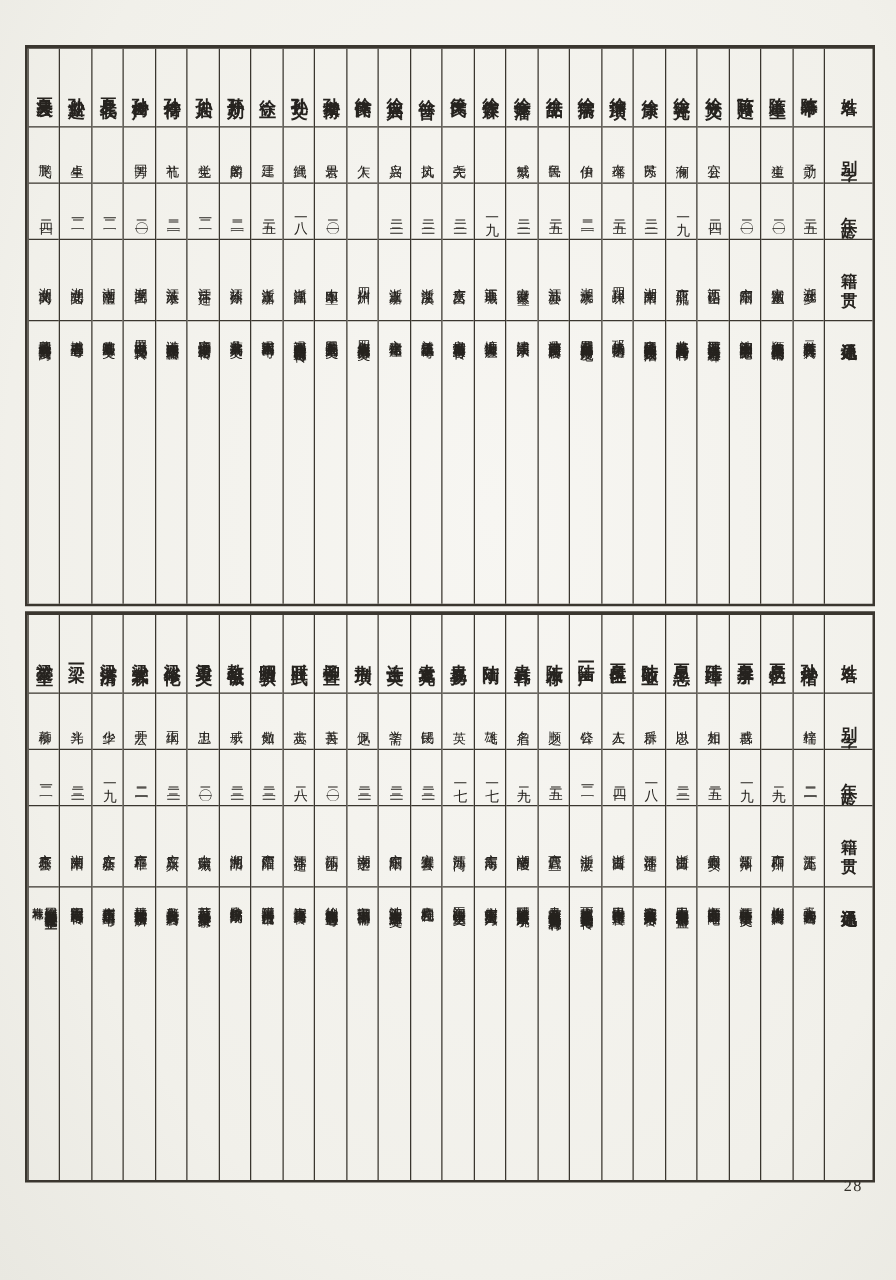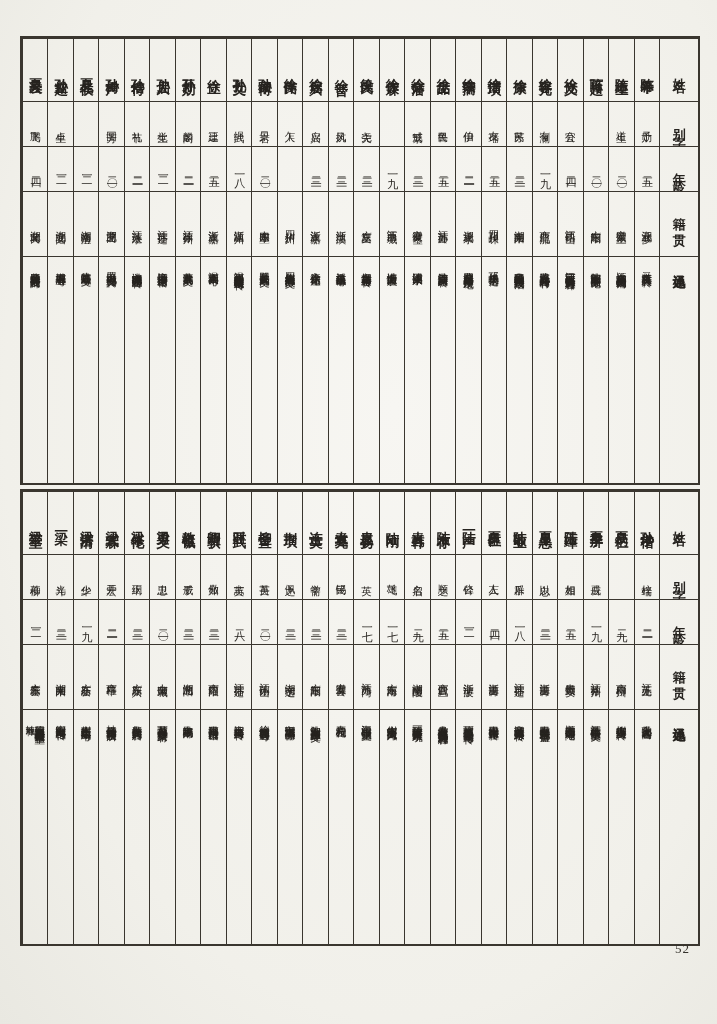--- a/index.html
+++ b/index.html
@@ -947,13 +947,13 @@
       <div class="cell origin">
         <span class="vtext">广东儋县</span>
       </div>
       <div class="cell addr">
         <span class="vtext">琼州海口港和源号转儋县峨曼市和生堂</span>
         <span class="vtext addr2">转寿地林</span>
       </div>
     </div>
   </div>
 
-<div id="page-number">52</div>
+<div id="page-number">28</div>
 
 </body></html>

